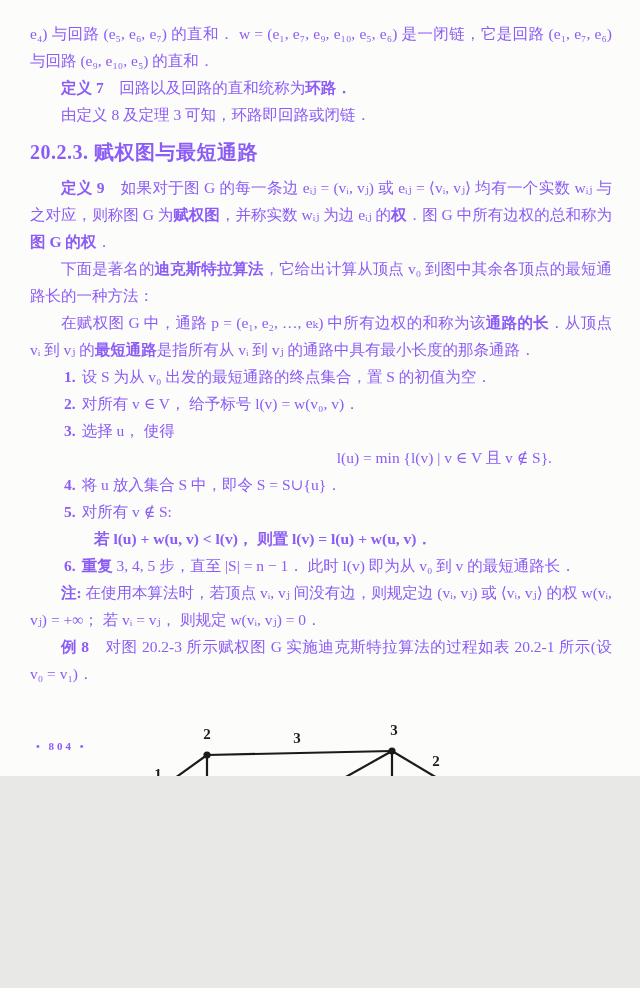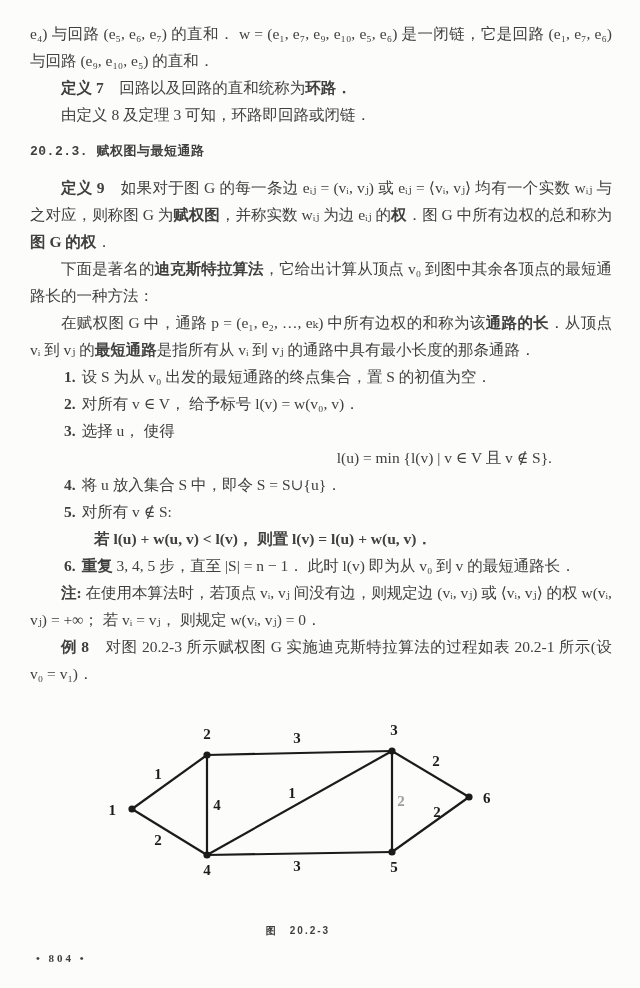--- a/index.html
+++ b/index.html
@@ -1,39 +1,39 @@
 <!DOCTYPE html>
 <html><head>
 <meta charset="utf-8">
 <style>
   html, body { margin: 0; padding: 0; background: #e8e8e6; }
   .page {
     position: relative;
     width: 640px;
-    height: 988px;
+    height: 776px;
     margin: 0 auto;
     background: #fcfcfa;
-    color: #404040;
+    color: #8b5cf6;
     font-family: "Liberation Serif", "DejaVu Serif", serif;
     font-size: 15.5px;
     line-height: 27px;
     box-sizing: border-box;
     padding: 20px 28px 0 30px;
     overflow: hidden;
   }
   p { margin: 0; text-align: justify; }
   .indent { text-indent: 2em; }
   .b { font-weight: bold; }
   .section-heading {
     font-weight: bold;
-    font-size: 13px;
+    font-size: 20px;
     line-height: 24px;
     margin: 12px 0 10px 0;
     letter-spacing: 0.5px;
-    font-family: Liberation Mono, monospace;
+    font-family: Liberation Serif, serif;
   }
   .steps { margin: 0; padding: 0; list-style: none; }
   .step { padding-left: 34px; text-align: justify; }
   .step .no { font-weight: bold; margin-right: 6px; }
   .formula-line { text-align: right; padding-right: 60px; }
   .sub-line { padding-left: 64px; font-weight: bold; }
   .figure-wrap {
     position: relative;
     width: 408px;
     margin: 34px 0 0 64px;

